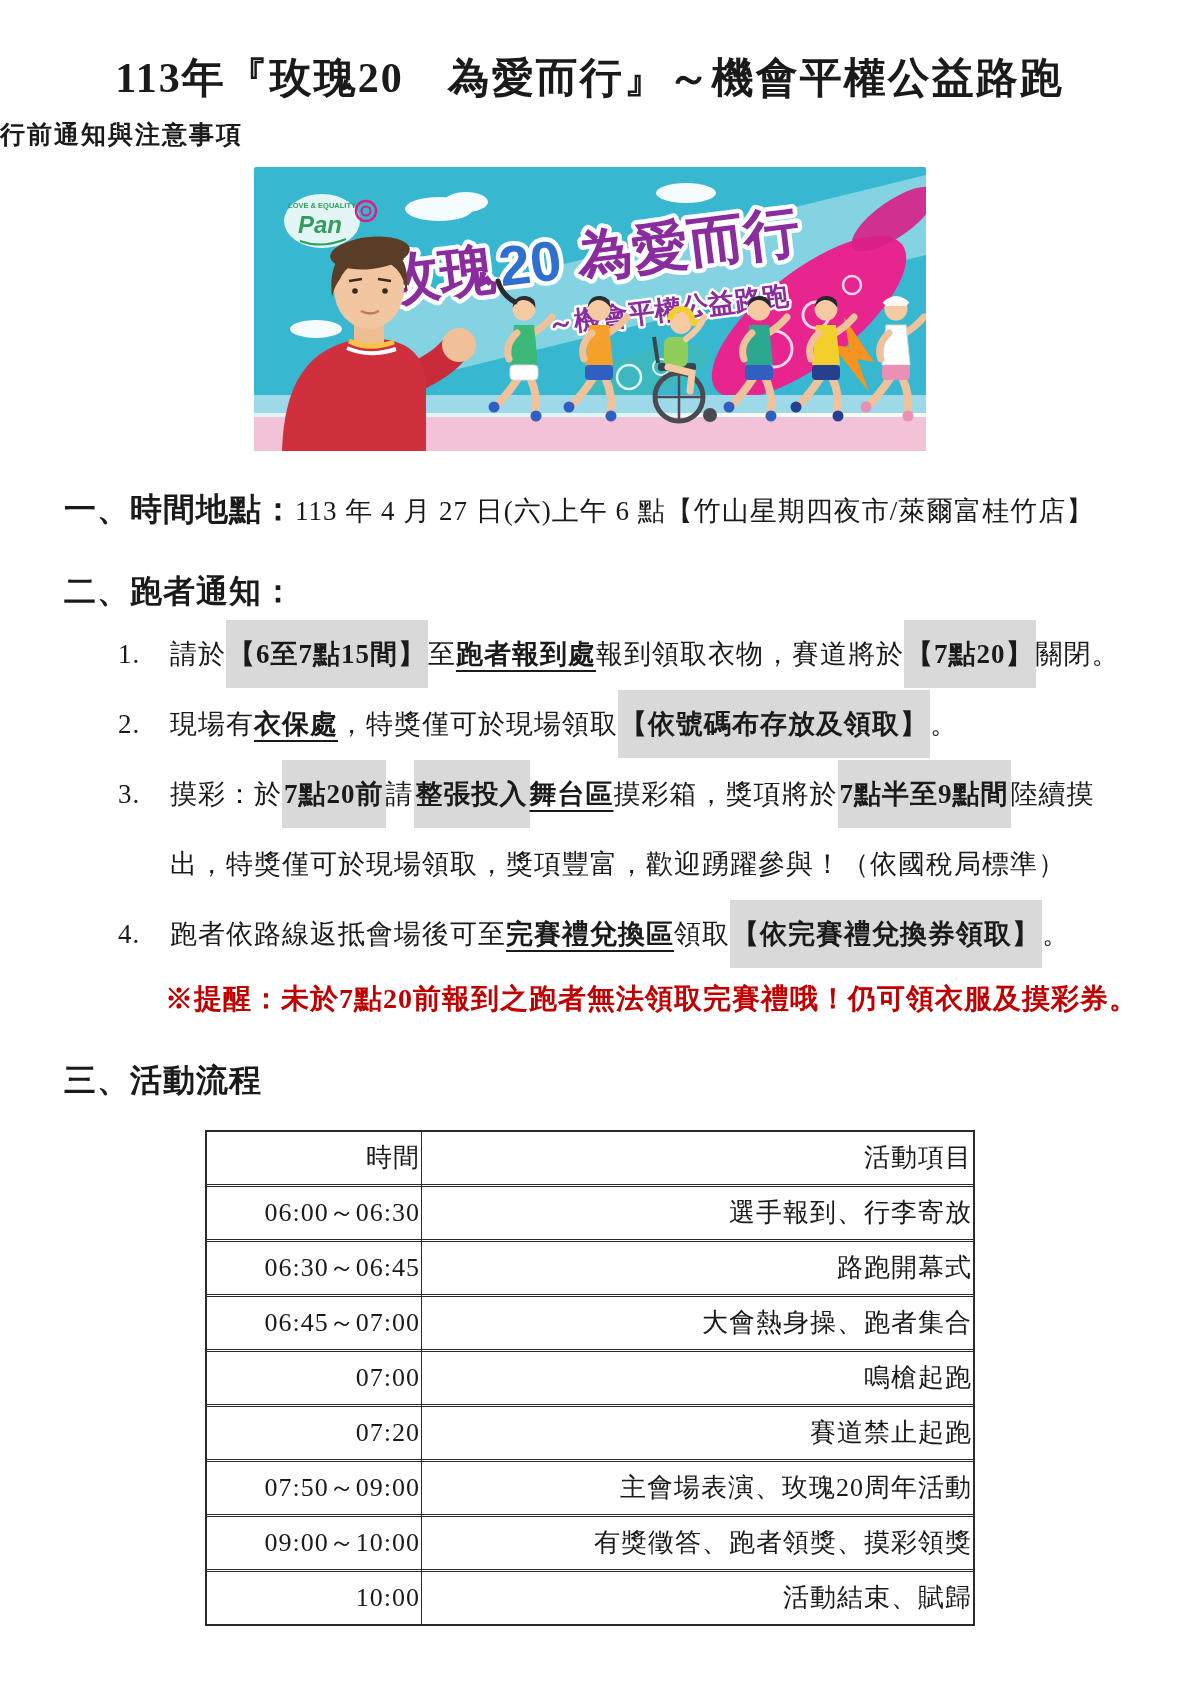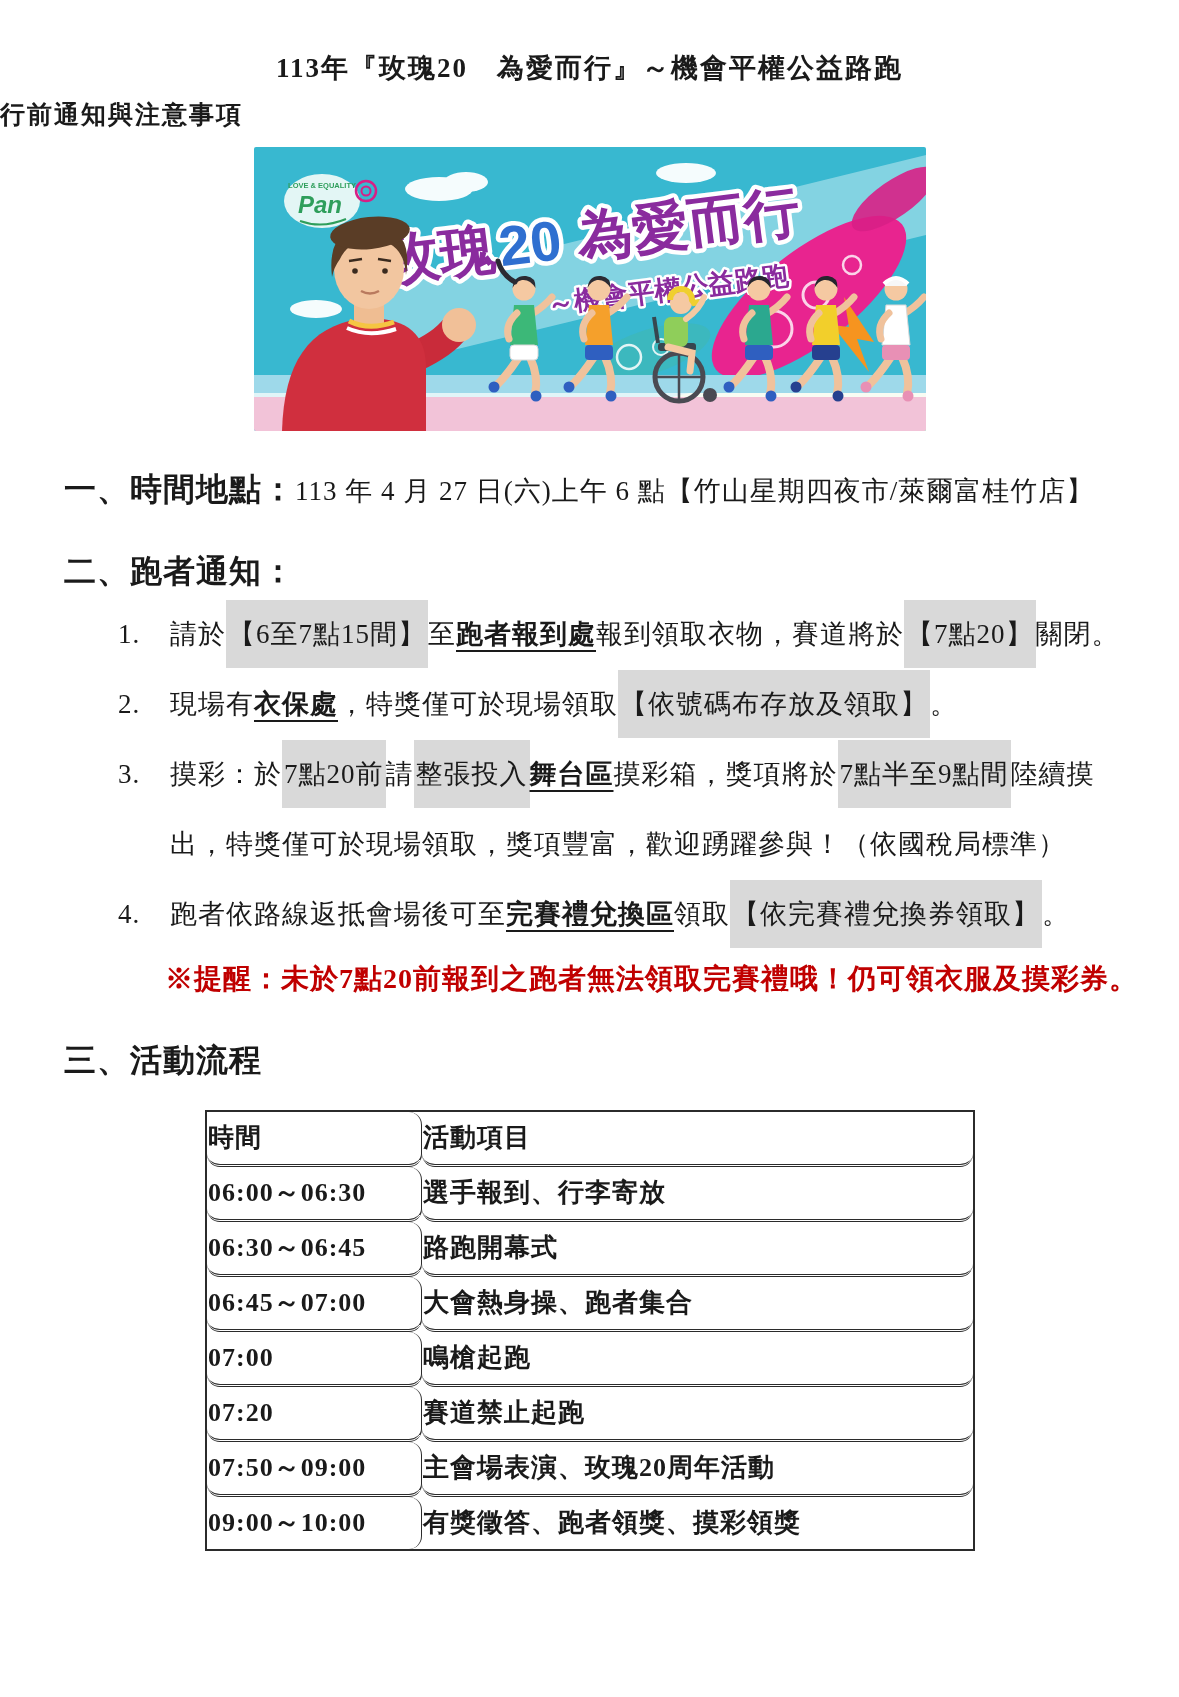--- a/index.html
+++ b/index.html
@@ -1,21 +1,21 @@
 <!DOCTYPE html>
 <html style="--highlight-gray: #d9d9d9; --reminder-red: #c00000; --banner-sky: #38b8d0; --banner-title-purple: #8a2b9e; --banner-title-blue: #2f6fd0; --banner-rose-magenta: #e8248f; --banner-road-pink: #f2c3d8;"><head>
 <meta charset="utf-8">
 <style>
   html,body{margin:0;padding:0;}
   body{
     width:1179px;height:1697px;background:#ffffff;overflow:hidden;
     font-family:"Liberation Serif","DejaVu Serif",serif;color:#1a1a1a;
   }
   .doc-title{
-    margin-top:50px;text-align:center;font-size:27px;font-weight:bold;
+    margin-top:50px;text-align:center;font-size:42px;font-weight:bold;
     letter-spacing:2px;
   }
   .doc-subtitle{
     margin-top:12px;text-align:left;font-size:25px;font-weight:bold;
     letter-spacing:2px;
   }
   .banner{
     position:relative;width:672px;height:284px;margin:16px auto 0 auto;
     overflow:hidden;border-radius:2px;
   }
@@ -24,34 +24,34 @@
     margin:34px 55px 0 64px;font-size:27px;letter-spacing:1px;line-height:1.5;
   }
   .section-label{font-weight:bold;font-size:32px;}
   .notice-list{margin-top:4px;}
   .notice-item{
     display:flex;align-items:flex-start;padding-left:118px;padding-right:50px;
     font-size:27px;letter-spacing:1px;
   }
   .item-num{width:52px;flex:0 0 52px;line-height:70px;}
   .item-body{flex:1;line-height:70px;}
-  .hl{background:var(--highlight-gray);padding:19px 2px;}
+  .hl{background:var(--highlight-gray);padding:19px 2px;font-weight:bold;}
   .bu{font-weight:bold;text-decoration:underline;text-underline-offset:7px;text-decoration-thickness:2px;}
   .reminder{
     margin-top:8px;padding-left:165px;padding-right:40px;
     color:var(--reminder-red);font-weight:bold;font-size:28px;letter-spacing:1px;line-height:1.6;
   }
   .schedule{
     margin:26px 0 0 205px;border-collapse:separate;border-spacing:0;
     width:770px;border:2px solid #2b2b2b;table-layout:fixed;
   }
   .schedule th,.schedule td{
-    text-align:left;vertical-align:middle;font-weight:bold;
+    text-align:right;vertical-align:middle;font-weight:normal;
     font-size:26px;letter-spacing:1px;height:50px;
-    border-right:1.5px solid #2b2b2b;border-bottom:3px double #2b2b2b;border-radius:13px;
+    border-right:1.5px solid #2b2b2b;border-bottom:3px double #2b2b2b;
   }
   .schedule th:last-child,.schedule td:last-child{border-right:none;}
   .schedule tr:last-child td{border-bottom:none;}
   .schedule col.time-col{width:215px;}
 </style>
 </head>
 <body>
 
 <div class="doc-title">113年『玫瑰20　為愛而行』～機會平權公益路跑</div>
 <div class="doc-subtitle">行前通知與注意事項</div>
@@ -266,14 +266,18 @@
         <td>賽道禁止起跑</td>
       </tr>
       <tr>
         <td>07:50～09:00</td>
         <td>主會場表演、玫瑰20周年活動</td>
       </tr>
       <tr>
         <td>09:00～10:00</td>
         <td>有獎徵答、跑者領獎、摸彩領獎</td>
       </tr>
+      <tr>
+        <td>10:00</td>
+        <td>活動結束、賦歸</td>
+      </tr>
     </tbody>
 </table>
 
 </body></html>

